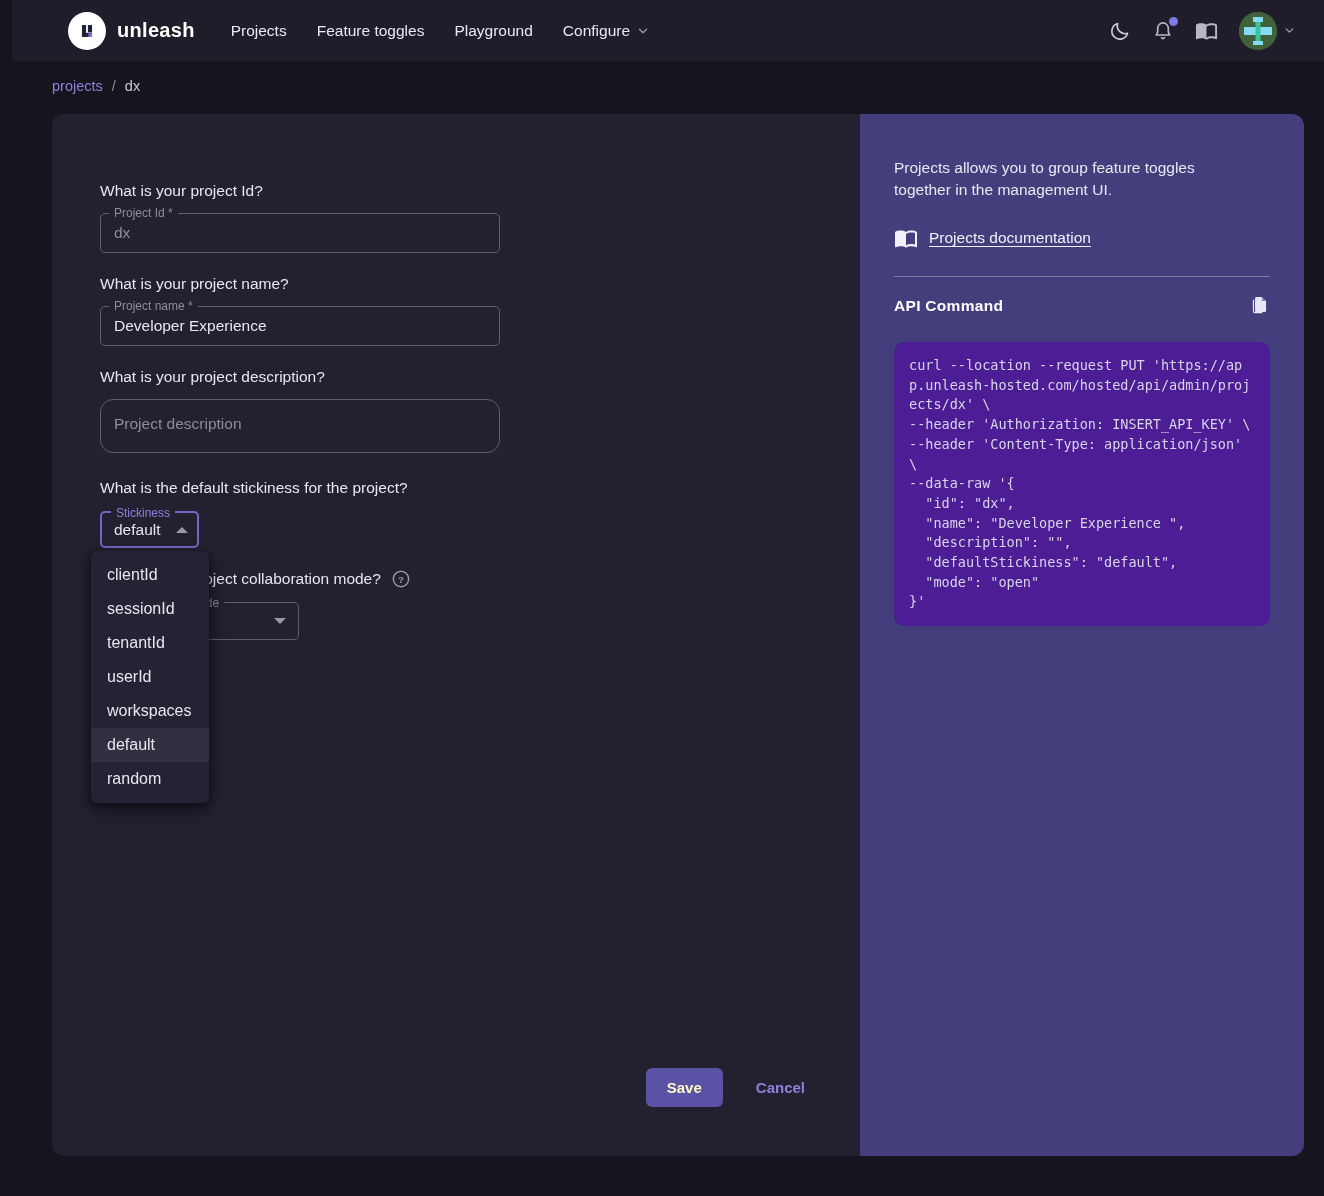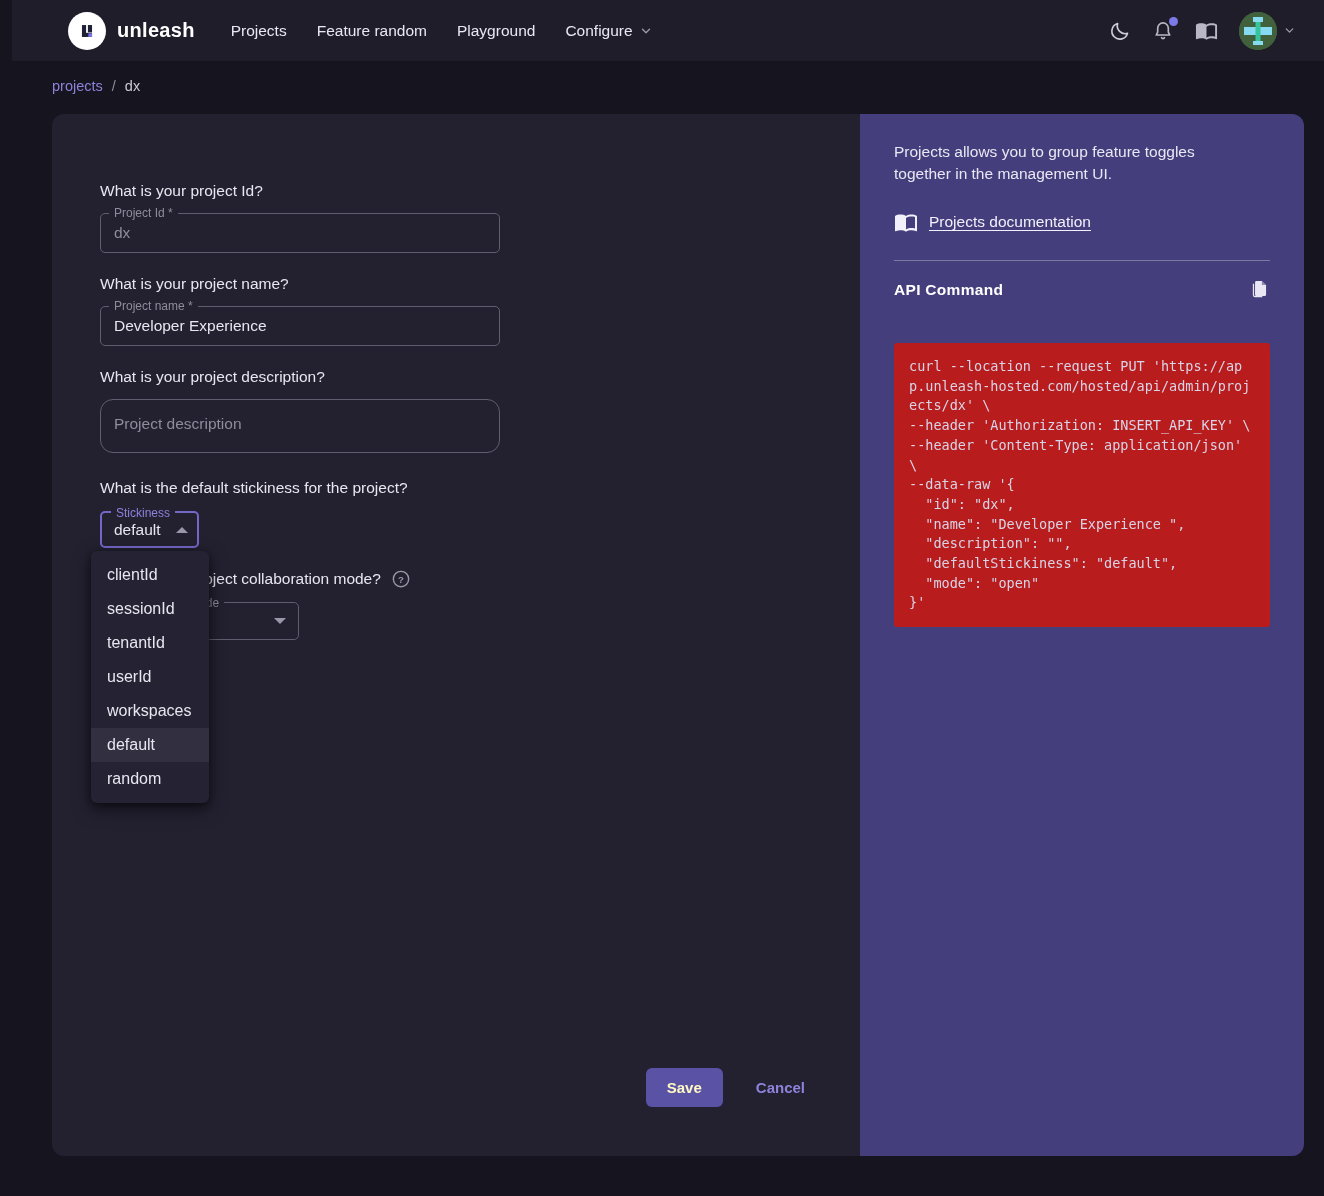--- a/index.html
+++ b/index.html
@@ -29,21 +29,21 @@
     font-size:14.5px; align-items:center; }
   .crumb-link { color:#8d83da; cursor:pointer; }
   .crumb-sep { color:#8f8c9c; }
   .crumb-current { color:#cbc9d6; }
   
   .card { position:absolute; top:114px; left:52px; width:1252px; height:1042px;
     display:flex; border-radius:12px; }
   .card-main { width:808px; height:1042px; background:#232030;
     border-radius:12px 0 0 12px; position:relative; padding:46px 0 0 48px; }
   .card-side { width:444px; height:1042px; background:#443f7c;
-    border-radius:0 12px 12px 0; padding:27px 34px 0 34px; color:#e9e7f3; }
+    border-radius:0 12px 12px 0; padding:43px 34px 0 34px; color:#e9e7f3; }
   
   .form-title { font-size:24px; font-weight:600; letter-spacing:.6px; color:#ffffff;
     margin:0; line-height:30px; }
   .q-label { font-size:15.5px; color:#e8e6f0; margin-top:21px; line-height:20px;
     display:flex; align-items:center; gap:10px; }
   .field { position:relative; width:400px; margin-top:12px; }
   .text-input { width:100%; height:40px; background:transparent;
     border:1px solid #615d70; border-radius:5px; color:#e8e6f0;
     font-size:15.5px; padding:0 13px; font-family:inherit; outline:none; }
   .text-input.muted { color:#8f8c9c; }
@@ -85,21 +85,21 @@
   
   .side-intro { font-size:15.5px; line-height:22px; color:#e9e7f3; max-width:352px; }
   .docs-row { display:flex; align-items:center; gap:11px; margin-top:25px; cursor:pointer; }
   .docs-link { color:#f2f0fb; font-size:15.5px; text-decoration:underline;
     text-underline-offset:3px; }
   .side-divider { border:none; border-top:1px solid rgba(255,255,255,.3);
     margin:26px 0 0 0; }
   .api-row { display:flex; align-items:flex-end; justify-content:space-between;
     margin-top:17px; }
   .api-heading { font-size:15.5px; font-weight:700; color:#ffffff; letter-spacing:.3px; }
-  .code-block { margin-top:44px; background:#b91c1c; border-radius:3px;
+  .code-block { margin-top:27px; background:#4c1d95; border-radius:10px;
     padding:14px 15px; font-family:"DejaVu Sans Mono","Liberation Mono",monospace;
     font-size:13.5px; line-height:19.7px; color:#d8d5e8;
     white-space:pre-wrap; word-break:break-all; }
   .help-icon { display:inline-flex; cursor:pointer; }
 </style>
 </head>
 <body>
 
 <div class="navbar">
   <div class="logo-wrap">
@@ -111,21 +111,21 @@
         <rect x="13.5" y="14.5" width="4" height="4" fill="#7b72e8"></rect>
       </svg>
     </div>
     <span class="brand">unleash</span>
   </div>
   <div class="nav-links">
     <div class="nav-link">
         <span>Projects</span>
       </div>
     <div class="nav-link">
-        <span>Feature random</span>
+        <span>Feature toggles</span>
       </div>
     <div class="nav-link">
         <span>Playground</span>
       </div>
     <div class="nav-link">
       <span>Configure</span>
       <svg width="14" height="14" viewBox="0 0 24 24" fill="none" stroke="#9a97a8" stroke-width="2.4" stroke-linecap="round" stroke-linejoin="round">
           <polyline points="6,9 12,15 18,9"></polyline>
         </svg>
     </div>

